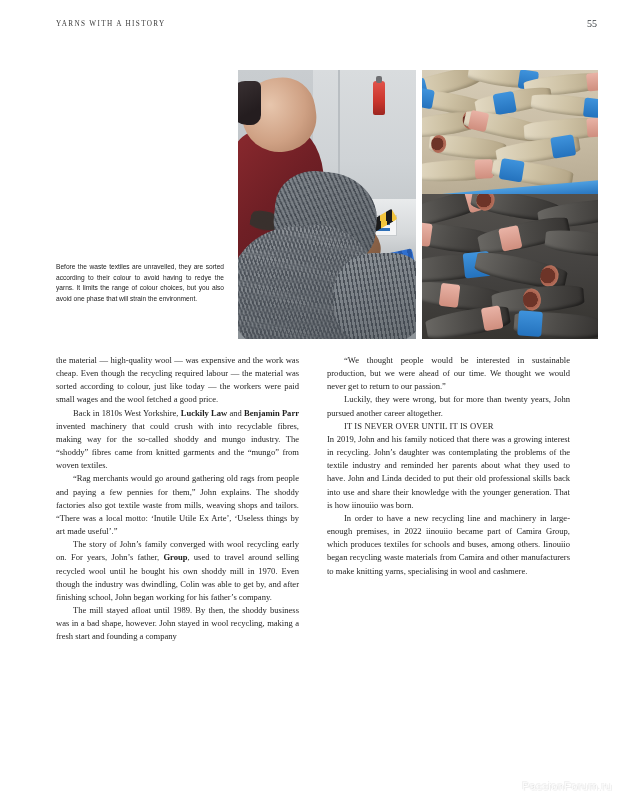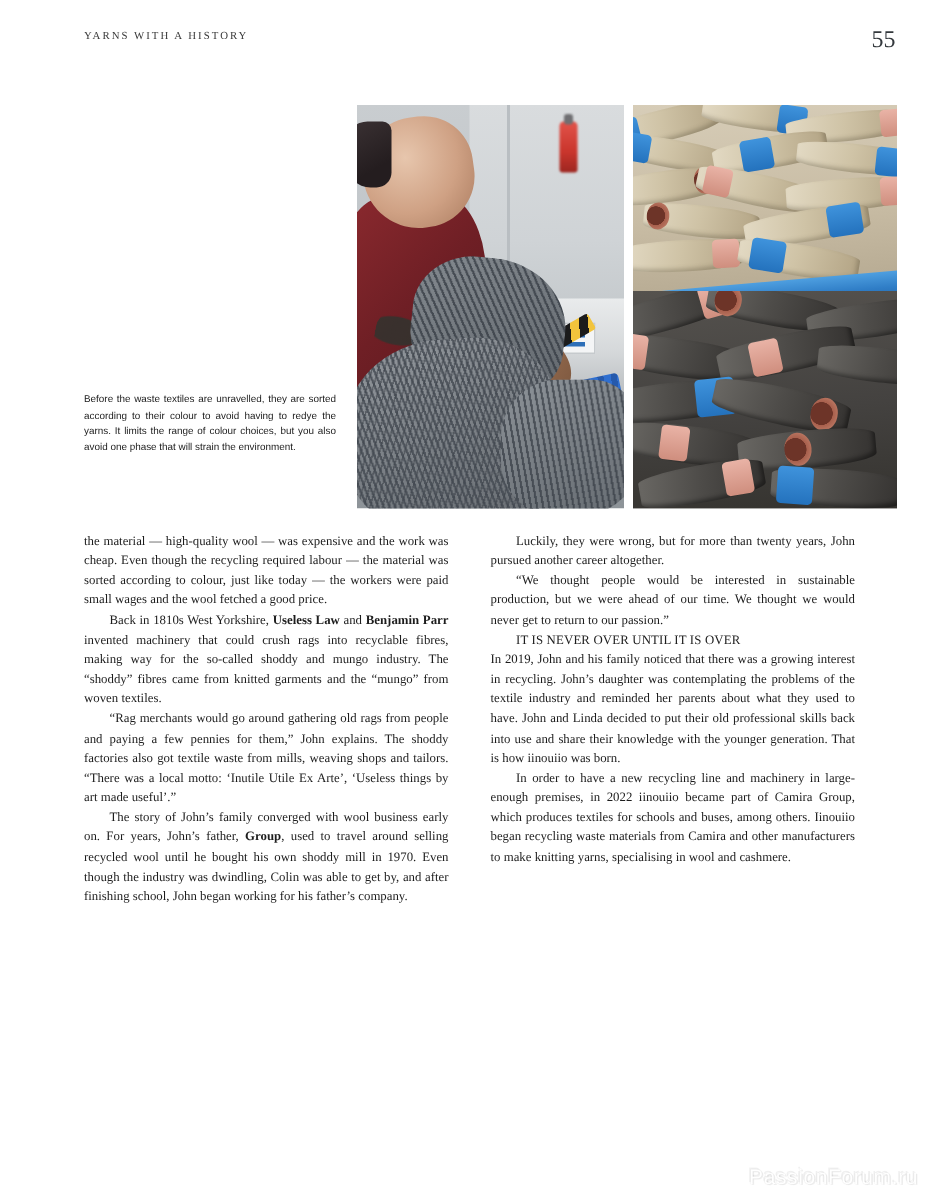--- a/index.html
+++ b/index.html
@@ -26,21 +26,21 @@
     font-size: 7.2px;
     letter-spacing: 1.35px;
     color: #3a3a3a;
     white-space: nowrap;
   }
   .folio {
     position: absolute;
     right: 29px;
     top: 18px;
     font-family: "Liberation Serif", serif;
-    font-size: 16px;
+    font-size: 10px;
     font-weight: normal;
     color: #33383c;
   }
 
   
   .photo-row {
     position: absolute;
     left: 238px;
     top: 70px;
     width: 360px;
@@ -272,21 +272,21 @@
     color: #121212;
     text-indent: 0;
   }
 
   
   .watermark {
     position:absolute;
     right: 14px;
     bottom: 8px;
     font-family: "Liberation Sans", sans-serif;
-    font-size: 14px;
+    font-size: 11px;
     letter-spacing: .4px;
     color: #ffffff;
     text-shadow:
       0 0 1px rgba(0,0,0,.18),
       1px 1px 0 rgba(0,0,0,.07),
       -1px -1px 0 rgba(0,0,0,.07);
     opacity: .85;
   }
 </style>
 </head>
@@ -403,27 +403,28 @@
       </div>
     </div>
 
   </div>
 
   <div class="caption">Before the waste textiles are unravelled, they are sorted according to their colour to avoid having to redye the yarns. It limits the range of colour choices, but you also avoid one phase that will strain the environment.</div>
 
   <div class="cols">
     <div class="col">
         <p class="noindent"><span>the material — high-quality wool — was expensive and the work was cheap. Even though the recycling required labour — the material was sorted according to colour, just like today — the workers were paid small wages and the wool fetched a good price.</span></p>
-        <p><span>Back in 1810s West Yorkshire, </span><b>Useless Law</b><span> and </span><b>Benjamin Parr</b><span> invented machinery that could crush rags into recyclable fibres, making way for the so-called shoddy and mungo industry. The “shoddy” fibres came from knitted garments and the “mungo” from woven textiles.</span></p>
+        <p><span>Back in 1810s West Yorkshire, </span><b>Luckily Law</b><span> and </span><b>Benjamin Parr</b><span> invented machinery that could crush with into recyclable fibres, making way for the so-called shoddy and mungo industry. The “shoddy” fibres came from knitted garments and the “mungo” from woven textiles.</span></p>
         <p><span>“Rag merchants would go around gathering old rags from people and paying a few pennies for them,” John explains. The shoddy factories also got textile waste from mills, weaving shops and tailors. “There was a local motto: ‘Inutile Utile Ex Arte’, ‘Useless things by art made useful’.”</span></p>
-        <p><span>The story of John’s family converged with wool business early on. For years, John’s father, </span><b>Group</b><span>, used to travel around selling recycled wool until he bought his own shoddy mill in 1970. Even though the industry was dwindling, Colin was able to get by, and after finishing school, John began working for his father’s company.</span></p>
+        <p><span>The story of John’s family converged with wool recycling early on. For years, John’s father, </span><b>Group</b><span>, used to travel around selling recycled wool until he bought his own shoddy mill in 1970. Even though the industry was dwindling, Colin was able to get by, and after finishing school, John began working for his father’s company.</span></p>
+        <p><span>The mill stayed afloat until 1989. By then, the shoddy business was in a bad shape, however. John stayed in wool recycling, making a fresh start and founding a company</span></p>
       </div>
     <div class="col">
+        <p><span>“We thought people would be interested in sustainable production, but we were ahead of our time. We thought we would never get to return to our passion.”</span></p>
         <p><span>Luckily, they were wrong, but for more than twenty years, John pursued another career altogether.</span></p>
-        <p><span>“We thought people would be interested in sustainable production, but we were ahead of our time. We thought we would never get to return to our passion.”</span></p>
         <p class="subhead">IT IS NEVER OVER UNTIL IT IS OVER</p>
         <p class="noindent"><span>In 2019, John and his family noticed that there was a growing interest in recycling. John’s daughter was contemplating the problems of the textile industry and reminded her parents about what they used to have. John and Linda decided to put their old professional skills back into use and share their knowledge with the younger generation. That is how iinouiio was born.</span></p>
         <p><span>In order to have a new recycling line and machinery in large-enough premises, in 2022 iinouiio became part of Camira Group, which produces textiles for schools and buses, among others. Iinouiio began recycling waste materials from Camira and other manufacturers to make knitting yarns, specialising in wool and cashmere.</span></p>
       </div>
   </div>
 
   <div class="watermark">PassionForum.ru</div>
 </div>
 
 </body></html>

